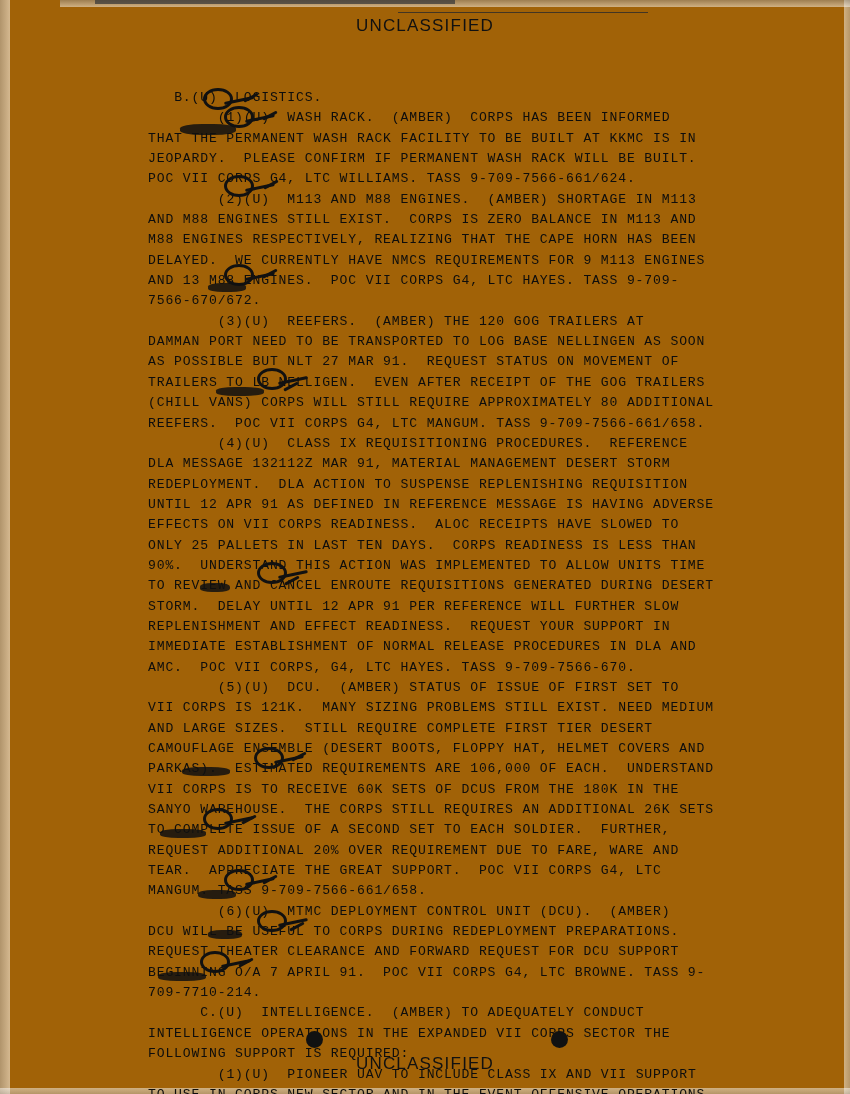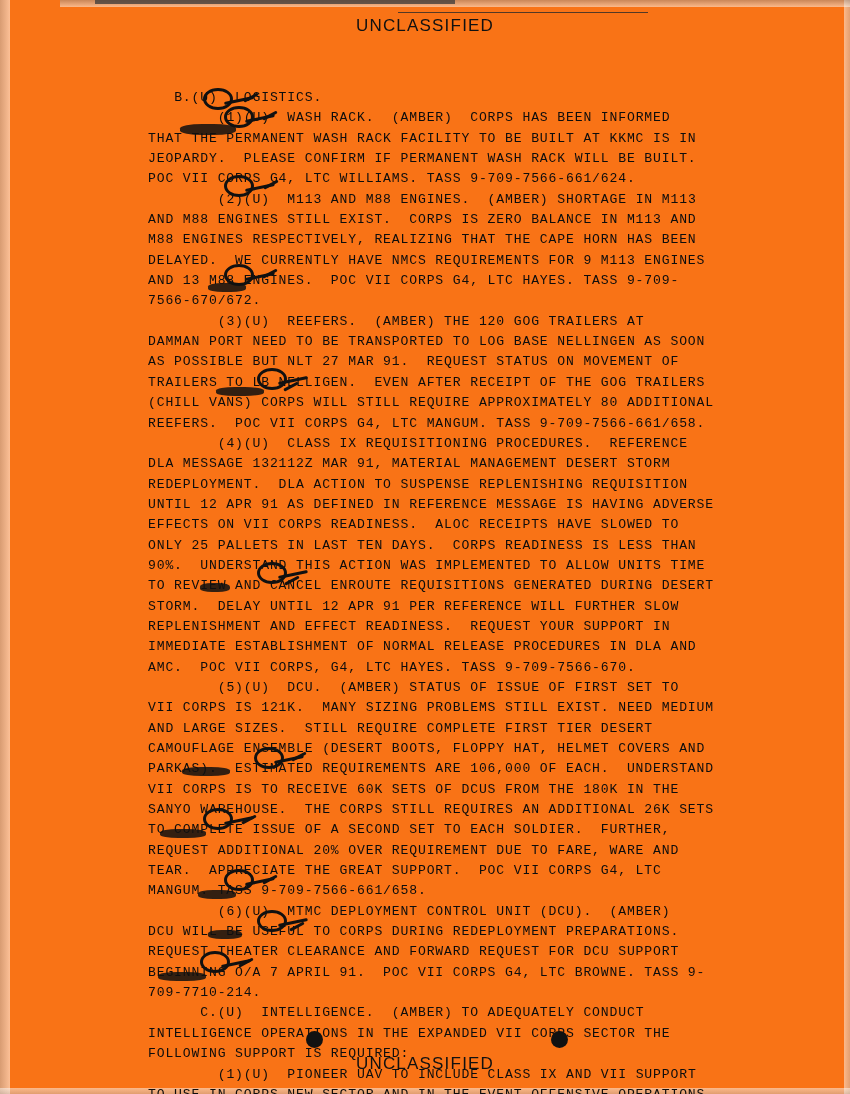--- a/index.html
+++ b/index.html
@@ -13,21 +13,21 @@
     position: relative;
     font-family: "Liberation Mono", monospace;
     color: #000000;
     overflow: hidden;
   }
   .page {
     position: absolute;
     left: 0; top: 0;
     width: 850px;
     height: 1094px;
-    background: #f97316;
+    background: #a16207;
   }
   
   .edge-left {
     position: absolute;
     left: 0; top: 0;
     width: 10px; height: 1094px;
     background: linear-gradient(to right, #bdbdbd, #ffffff);
     opacity: .55;
   }
   .edge-top {

